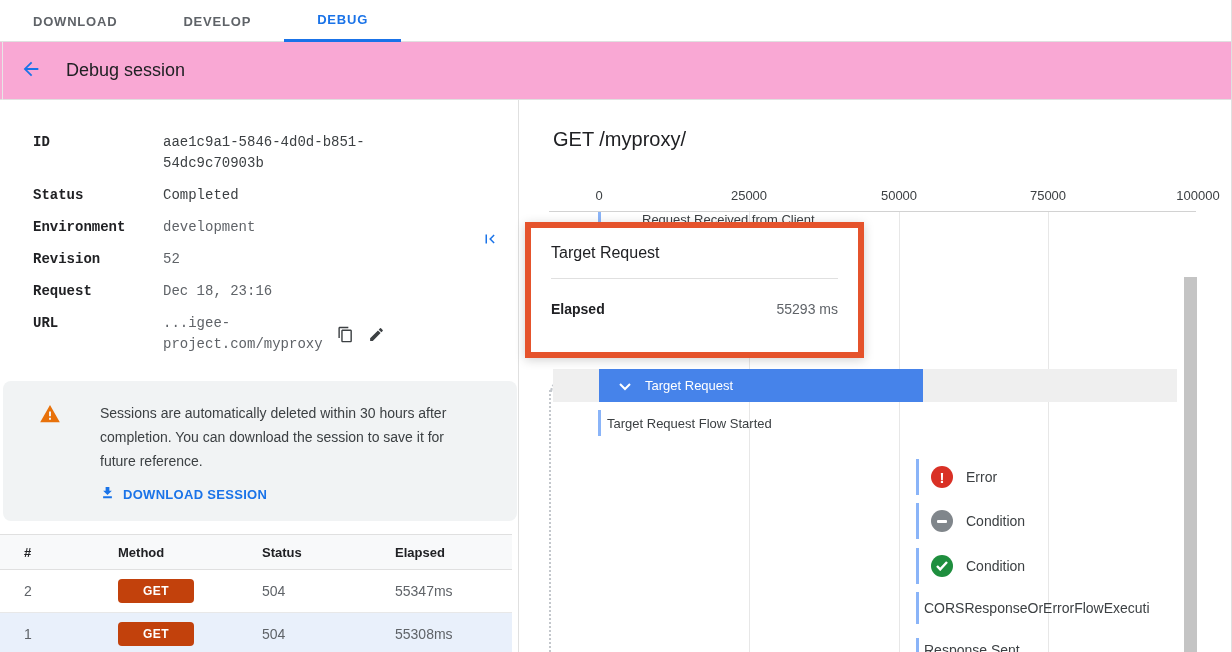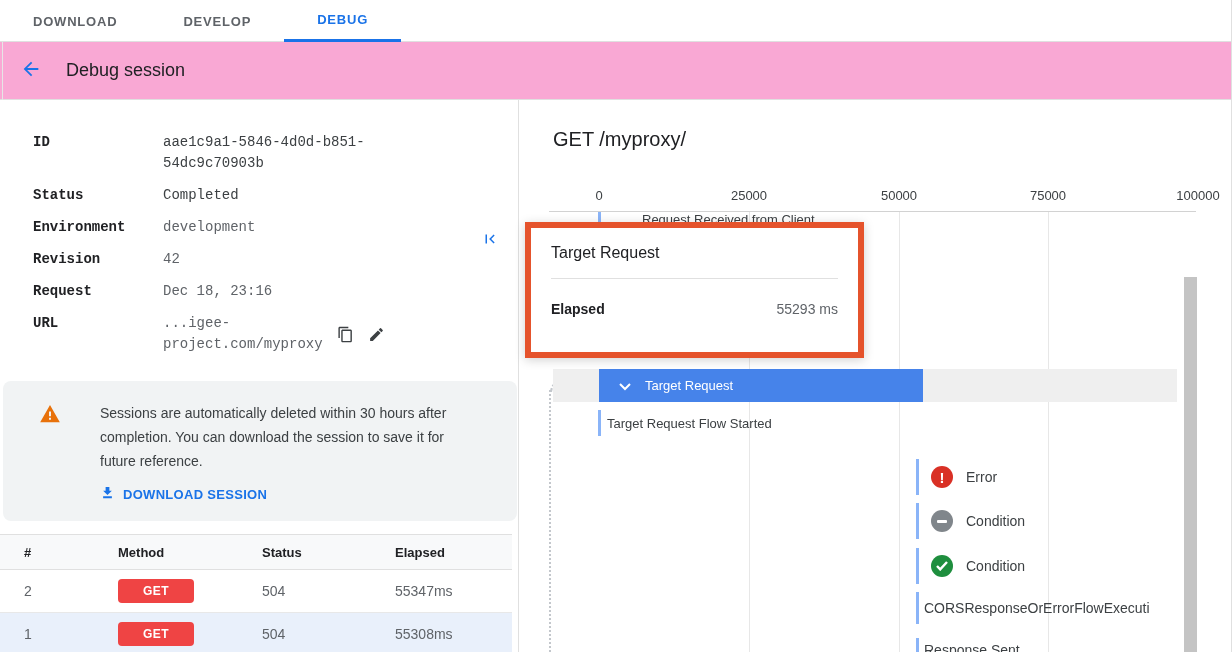--- a/index.html
+++ b/index.html
@@ -40,21 +40,21 @@
   .notice-link { margin-top:12px; display:flex; align-items:center; gap:8px;
     color:#1a73e8; font-size:13px; font-weight:bold; letter-spacing:.3px; cursor:pointer; }
   
   .ttable { margin-top:13px; width:512px; font-size:14px; }
   .thead, .trow { display:grid; grid-template-columns:94px 144px 133px auto; padding-left:24px; align-items:center; }
   .thead { height:36px; background:#f8f9fa; border-top:1px solid #e0e0e0;
     border-bottom:1px solid #e0e0e0; font-size:13px; font-weight:bold; color:#202124; }
   .trow { height:43px; color:#5f6368; border-bottom:1px solid #e8e8e8; cursor:pointer; }
   .trow.selected { background:#e9f0fb; }
   .badge { display:inline-block; width:76px; height:24px; line-height:24px; border-radius:4px;
-    background:#ef4444; color:#fff; font-size:12px; font-weight:bold; letter-spacing:.5px; text-align:center; }
+    background:#c2410c; color:#fff; font-size:12px; font-weight:bold; letter-spacing:.5px; text-align:center; }
   
   .rightpanel { position:absolute; left:518px; top:100px; right:0; bottom:0;
     border-left:1px solid #e0e0e0; background:#fff; }
   .rp { position:absolute; }
   .rtitle { left:34px; top:28px; font-size:20px; color:#202124; }
   .axislabel { top:88px; transform:translateX(-50%); font-size:13px; color:#3c4043; white-space:nowrap; }
   .axisline { left:30px; top:111px; width:647px; height:1px; background:#d2d2d2; }
   .gridline { top:112px; bottom:0; width:1px; background:#e7e7e7; }
   .evt-tick { width:3px; background:#8ab4f8; }
   .req-tick { left:79px; top:112px; height:22px; }
@@ -119,21 +119,21 @@
       <div class="drow">
         <div class="dlabel">Status</div>
         <div class="dvalue dark">Completed</div>
       </div>
       <div class="drow">
         <div class="dlabel">Environment</div>
         <div class="dvalue">development</div>
       </div>
       <div class="drow">
         <div class="dlabel">Revision</div>
-        <div class="dvalue">42</div>
+        <div class="dvalue">52</div>
       </div>
       <div class="drow">
         <div class="dlabel">Request</div>
         <div class="dvalue">Dec 18, 23:16</div>
       </div>
       <div class="drow">
         <div class="dlabel">URL</div>
         <div class="dvalue urlcell">
           <span>...igee-project.com/myproxy</span>
           <span class="inline-ic">

